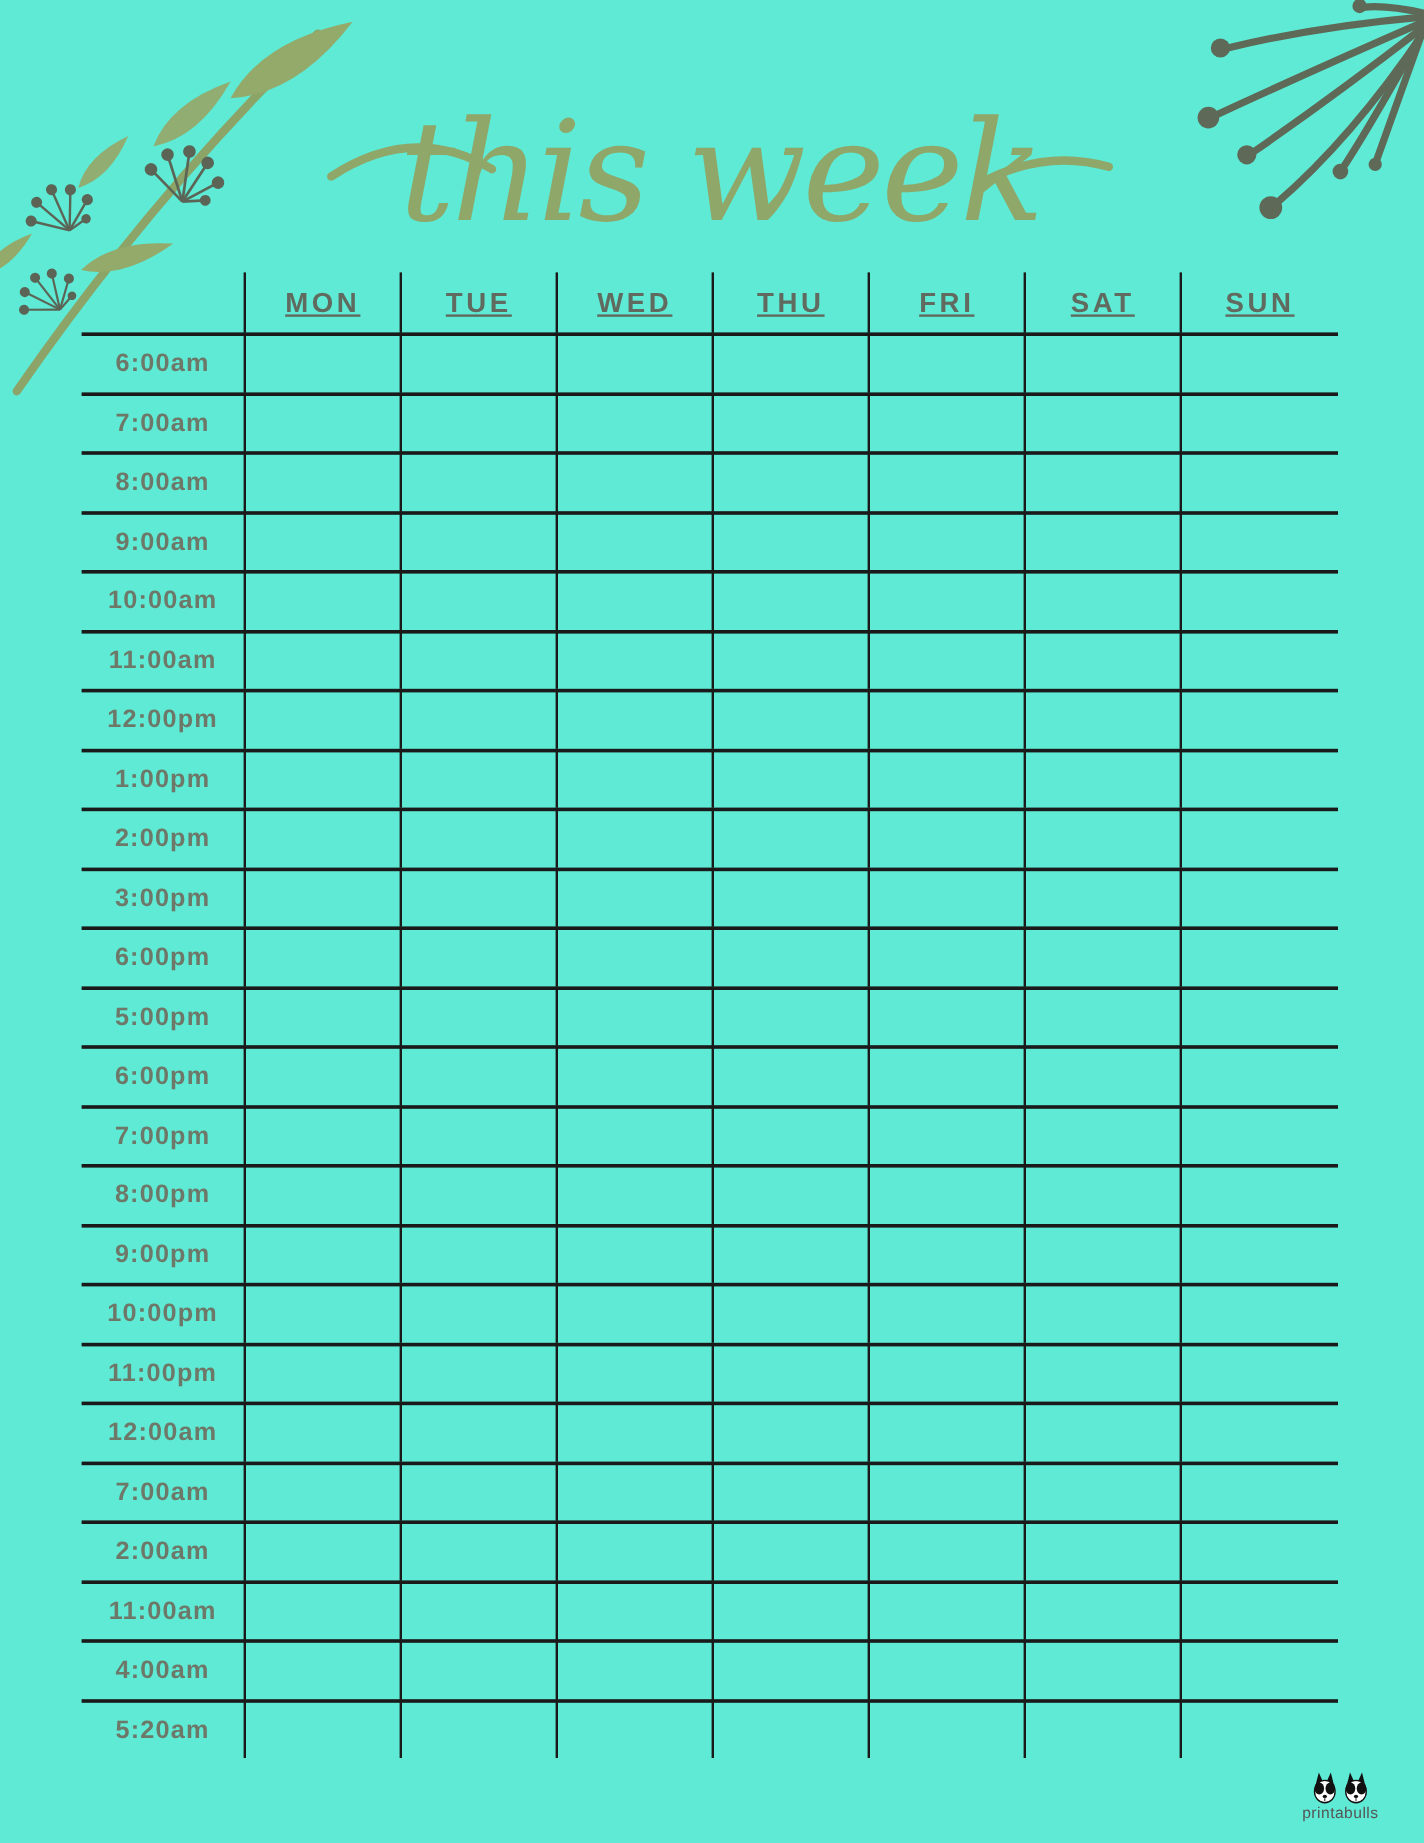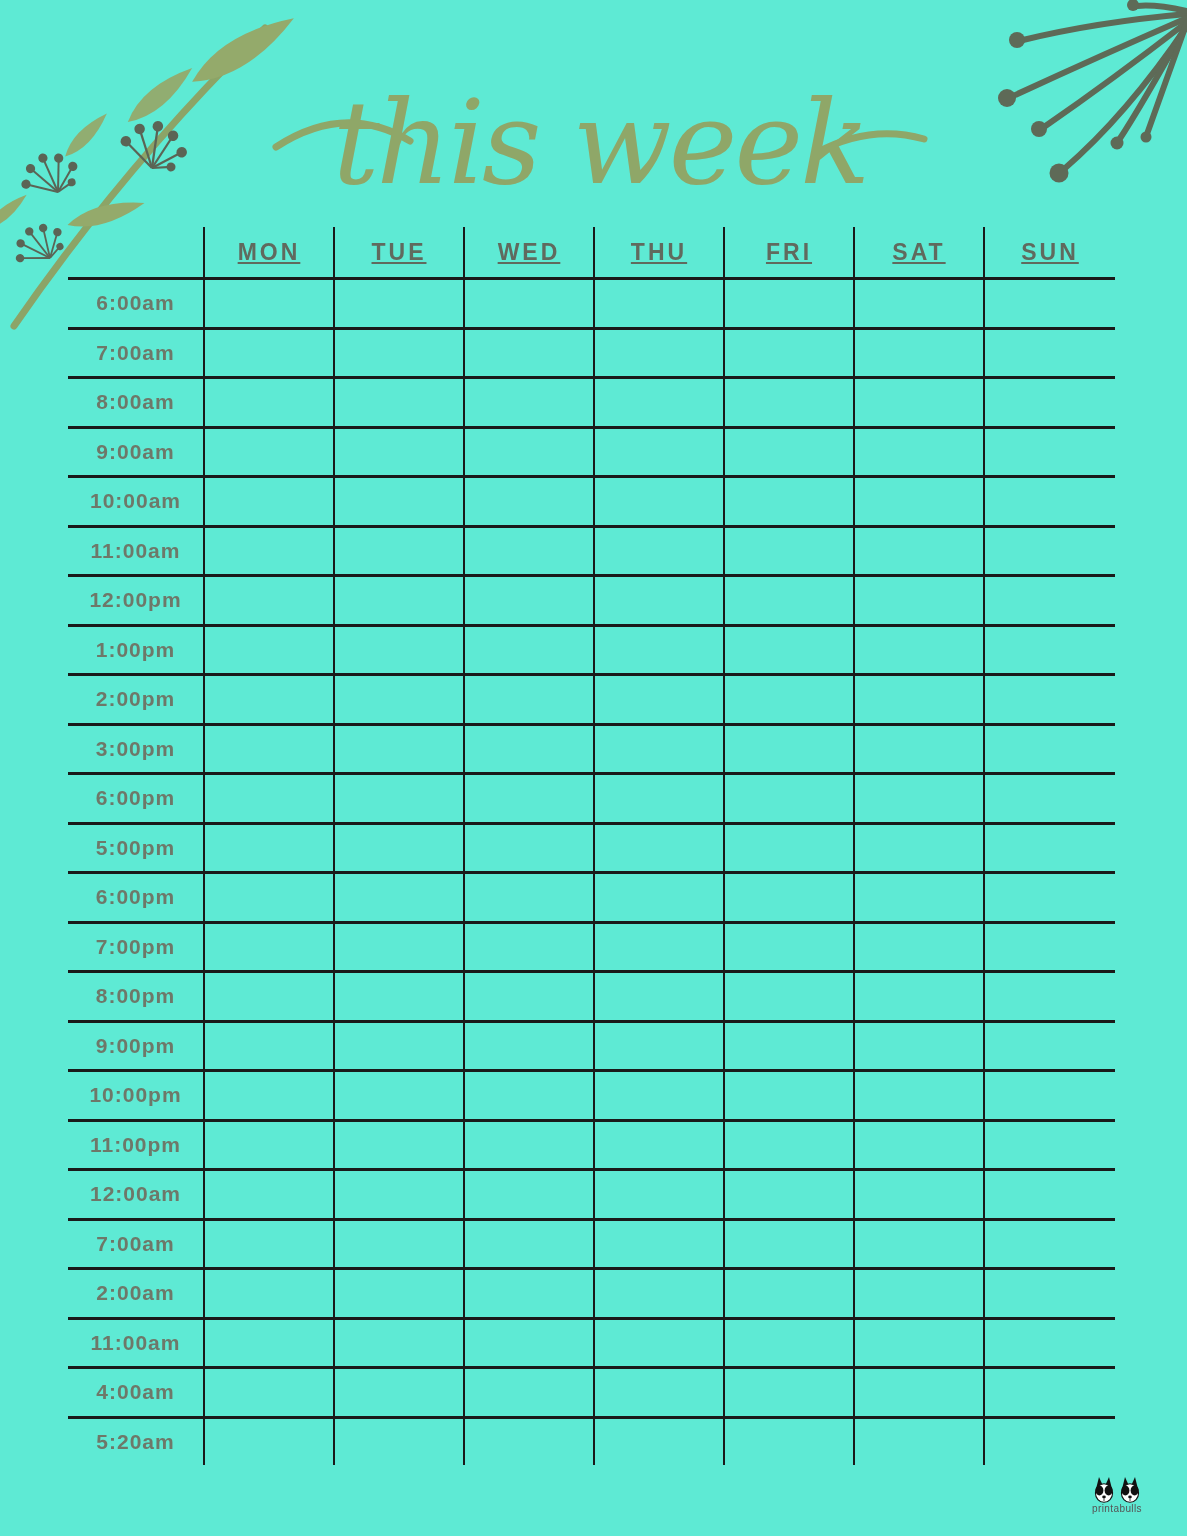--- a/index.html
+++ b/index.html
@@ -36,21 +36,21 @@
   }
   .c.time{
     display:flex;align-items:center;justify-content:center;
     color:#6e7869;font-weight:bold;font-size:21px;letter-spacing:1px;
   }
   .logo{
     position:absolute;left:1090px;top:1476px;width:54px;height:42px;
     display:flex;flex-direction:column;align-items:center;
   }
   .logo-text{
-    font-size:10px;color:#555;letter-spacing:0.4px;margin-top:-1px;
+    font-size:13px;color:#555;letter-spacing:0.4px;margin-top:-1px;
     font-family:"Liberation Sans", sans-serif;
   }
 </style>
 </head>
 <body>
 
 <div class="page">
 
   <svg class="decor decor-left" width="295" height="330" viewBox="0 0 295 330">
     <defs>

